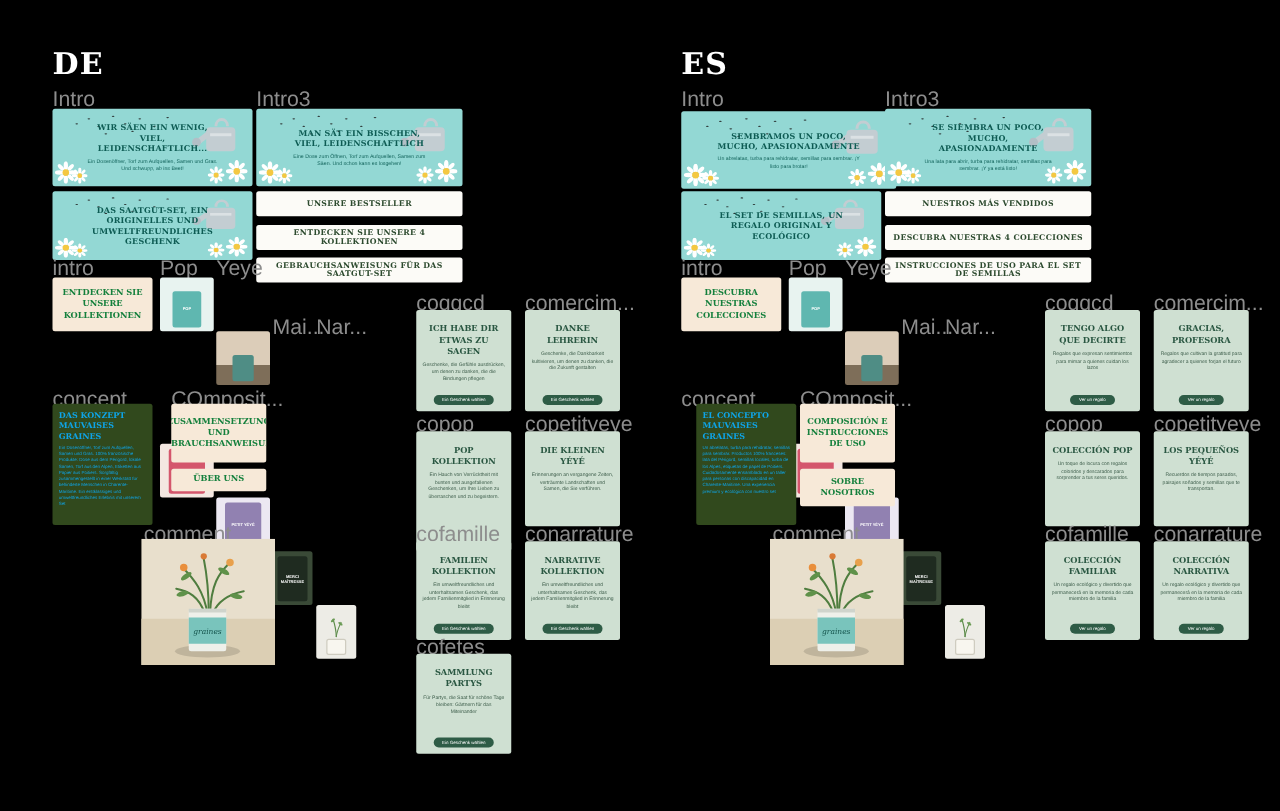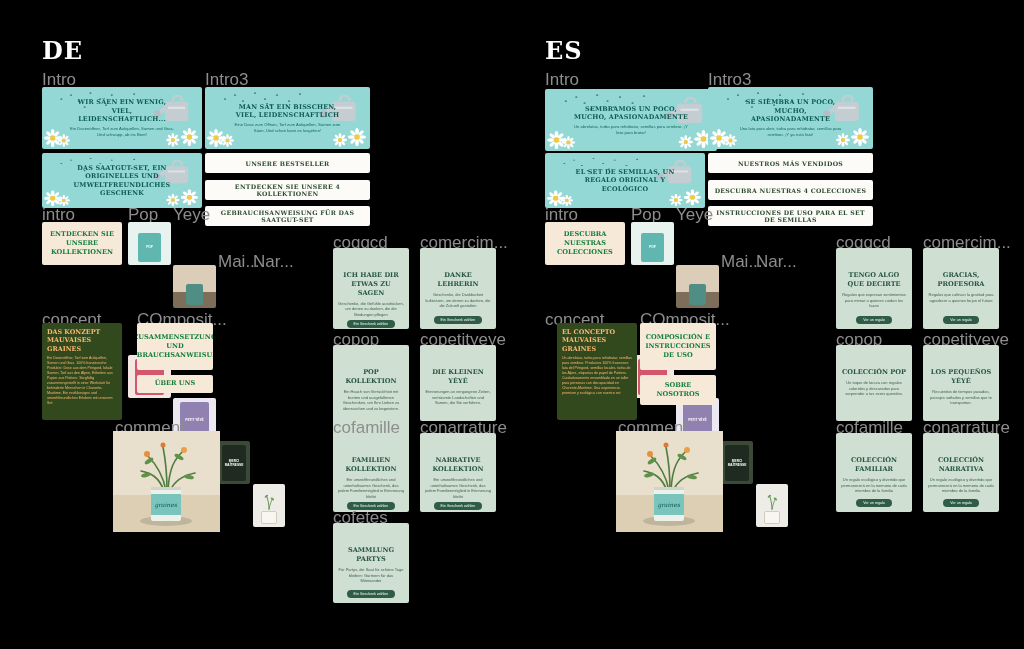--- a/index.html
+++ b/index.html
@@ -12,25 +12,25 @@
   .heading{color:#fff;font-size:24px;font-weight:700;font-family:"DejaVu Serif",serif;letter-spacing:1px}
   .flabel{color:#8d8d8d;font-size:17px;white-space:nowrap}
   .banner{background:#93d8d4;border-radius:2px;color:#0d5b53;text-align:center;display:flex;flex-direction:column;justify-content:center;gap:3px;padding:4px 27px;overflow:hidden}
   .banner .deco{position:absolute;left:0;top:0;width:100%;height:100%;pointer-events:none}
   .b-title{font-weight:700;font-size:6.4px;line-height:1.3;text-transform:uppercase;letter-spacing:.2px;position:relative;font-family:"DejaVu Serif",serif}
   .b-body{font-size:4.2px;line-height:1.35;position:relative;color:#15665e}
   .navbtn{background:#fcfbf7;border-radius:2px;color:#2c4a2e;font-size:6.2px;font-weight:700;text-transform:uppercase;display:flex;align-items:center;justify-content:center;letter-spacing:.3px;text-align:center;padding:2px 6px;font-family:"DejaVu Serif",serif}
   .card{border-radius:2px;padding:5px;display:flex;flex-direction:column;align-items:center;text-align:center;overflow:hidden}
   .cream{background:#f7e9d8;color:#15803d;justify-content:center}
   .cream .c-title{font-size:6.6px;font-weight:700;text-transform:uppercase;line-height:1.4;font-family:"DejaVu Serif",serif}
-  .dark{background:#31491d;color:#fdba74;align-items:flex-start;text-align:left}
+  .dark{background:#31491d;color:#0ea5e9;align-items:flex-start;text-align:left}
   .dark .c-title{font-size:6.4px;font-weight:700;text-transform:uppercase;line-height:1.3;margin-bottom:3px;font-family:"DejaVu Serif",serif}
   .dark .c-body{font-size:3.6px;line-height:1.4}
   .sage{background:#cfe0d2;color:#2a5742}
-  .sage .c-title{font-size:6.6px;font-weight:700;text-transform:uppercase;line-height:1.35;margin:18px 0 3px;font-family:"DejaVu Serif",serif}
+  .sage .c-title{font-size:6.6px;font-weight:700;text-transform:uppercase;line-height:1.35;margin:6px 0 3px;font-family:"DejaVu Serif",serif}
   .sage .c-body{font-size:4px;line-height:1.45;color:#41604e;flex:1}
   .pill{background:#2e5c46;color:#fff;font-size:3.6px;padding:2px 7px;border-radius:6px;white-space:nowrap;margin-top:2px}
   .thumb{border-radius:2px;position:relative;overflow:hidden;display:flex;align-items:flex-end;justify-content:center}
   .mini-can{border-radius:2px;display:flex;align-items:center;justify-content:center;color:#fff;font-size:3.2px;font-weight:700;text-align:center;line-height:1.25;margin-bottom:3px;padding:1px}
   .t-pop{background:#e8f3f0}
   .t-yeye{background:linear-gradient(#dccdb9 62%,#7e6e59 62%)}
   .t-famille{background:#f4e7e1}
   .t-pyeye{background:#ece8f2}
   .t-mait{background:#3a4a37}
   .t-nar{background:#edece6;flex-direction:column;align-items:center;justify-content:flex-end}

